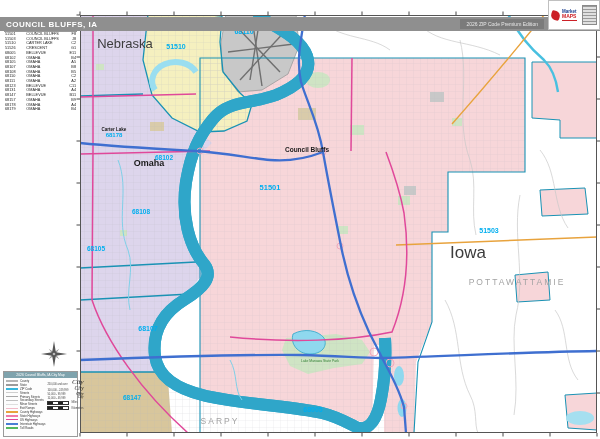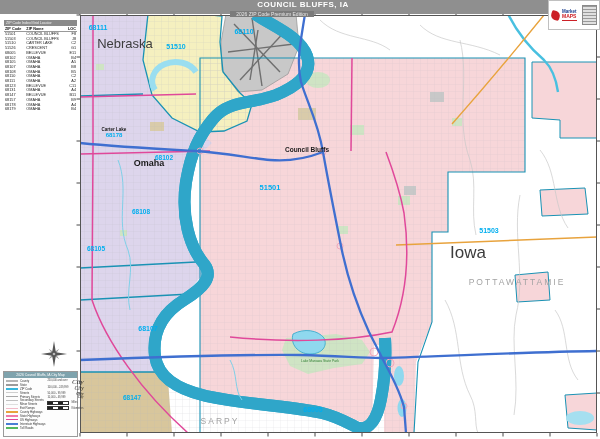--- a/index.html
+++ b/index.html
@@ -1,20 +1,20 @@
 <!DOCTYPE html>
 <html><head>
 <meta charset="utf-8">
 <style>
   html,body{margin:0;padding:0;}
   body{width:600px;height:439px;position:relative;overflow:hidden;background:#ffffff;
        font-family:"Liberation Sans", sans-serif;}
   
-  .header{position:absolute;left:0;top:0;width:600px;height:14px;background:#8f8f8f;
-          display:flex;align-items:center;z-index:5;flex-direction:column;}
+  .header{position:absolute;left:0;top:17px;width:600px;height:14px;background:#8f8f8f;
+          display:flex;align-items:center;z-index:5;}
   .h-title{color:#ffffff;font-weight:bold;font-size:8px;letter-spacing:.5px;padding-left:6px;}
   .h-spacer{flex:1;}
   .h-edition{background:#7b7b7b;height:10px;margin:2px 56px 2px 0;display:flex;align-items:center;
              padding:0 6px;}
   .h-edition span{color:#e8e8e8;font-size:5px;white-space:nowrap;}
   
   .logo{position:absolute;right:0;top:0;width:52px;height:30px;background:#ffffff;
         border:1px solid #c0c0c0;box-sizing:border-box;z-index:6;display:flex;align-items:center;
         padding:2px;}
   .logo-splat{width:9px;height:9px;background:#cc2027;border-radius:2px 5px 2px 5px;
@@ -38,21 +38,21 @@
   .legend{position:absolute;left:3px;top:371px;width:75px;height:66px;background:#fdfdfd;
           border:1px solid #9a9a9a;box-sizing:border-box;z-index:4;}
   .lg-title{background:#7fa3ad;color:#ffffff;font-size:3.4px;text-align:center;padding:1px 0;
             white-space:nowrap;overflow:hidden;}
   .lg-body{display:flex;padding:1px 2px;}
   .lg-items{width:40px;}
   .lg-item{display:flex;align-items:center;height:3.9px;}
   .lg-swatch{width:12px;flex:none;margin-right:2px;}
   .lg-label{font-size:2.9px;color:#333;white-space:nowrap;}
   .lg-right{flex:1;padding-left:2px;}
-  .lg-city{display:flex;align-items:flex-start;justify-content:space-between;}
+  .lg-city{display:flex;align-items:flex-end;justify-content:space-between;}
   .lg-range{font-size:2.6px;color:#444;white-space:nowrap;}
   .lg-sample{font-family:"Liberation Serif",serif;color:#222;font-style:italic;line-height:1;}
   .lg-scale{display:flex;align-items:center;margin-top:1.5px;}
   .lg-bar{height:1.8px;width:20px;border:.5px solid #333;
           background:repeating-linear-gradient(90deg,#222 0 5px,#fff 5px 10px);margin-right:2px;}
   .lg-scale span{font-size:2.6px;color:#444;}
   
   .map-svg{position:absolute;left:0;top:0;z-index:1;}
 </style>
 </head>

